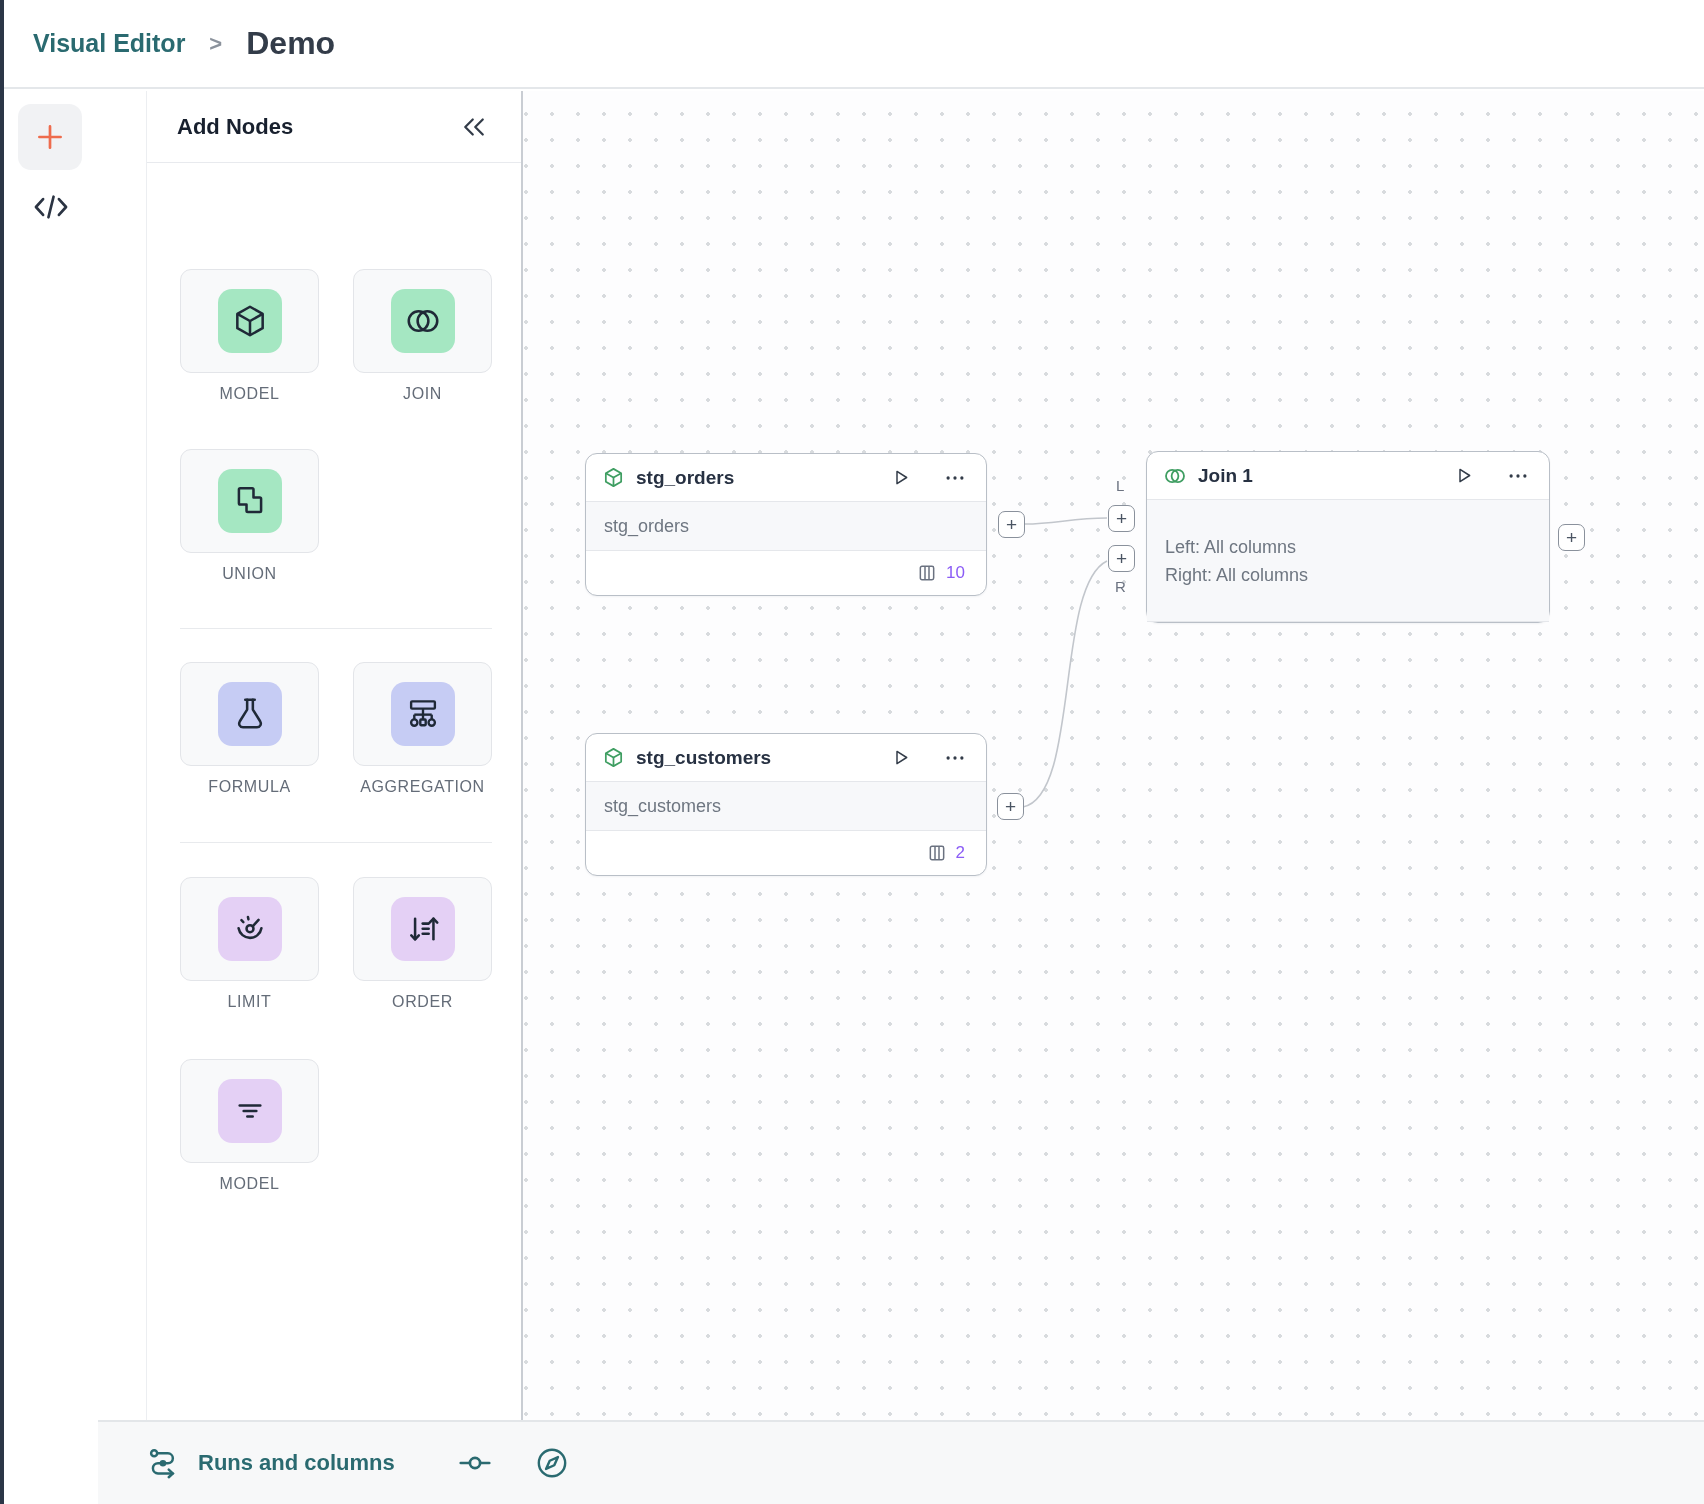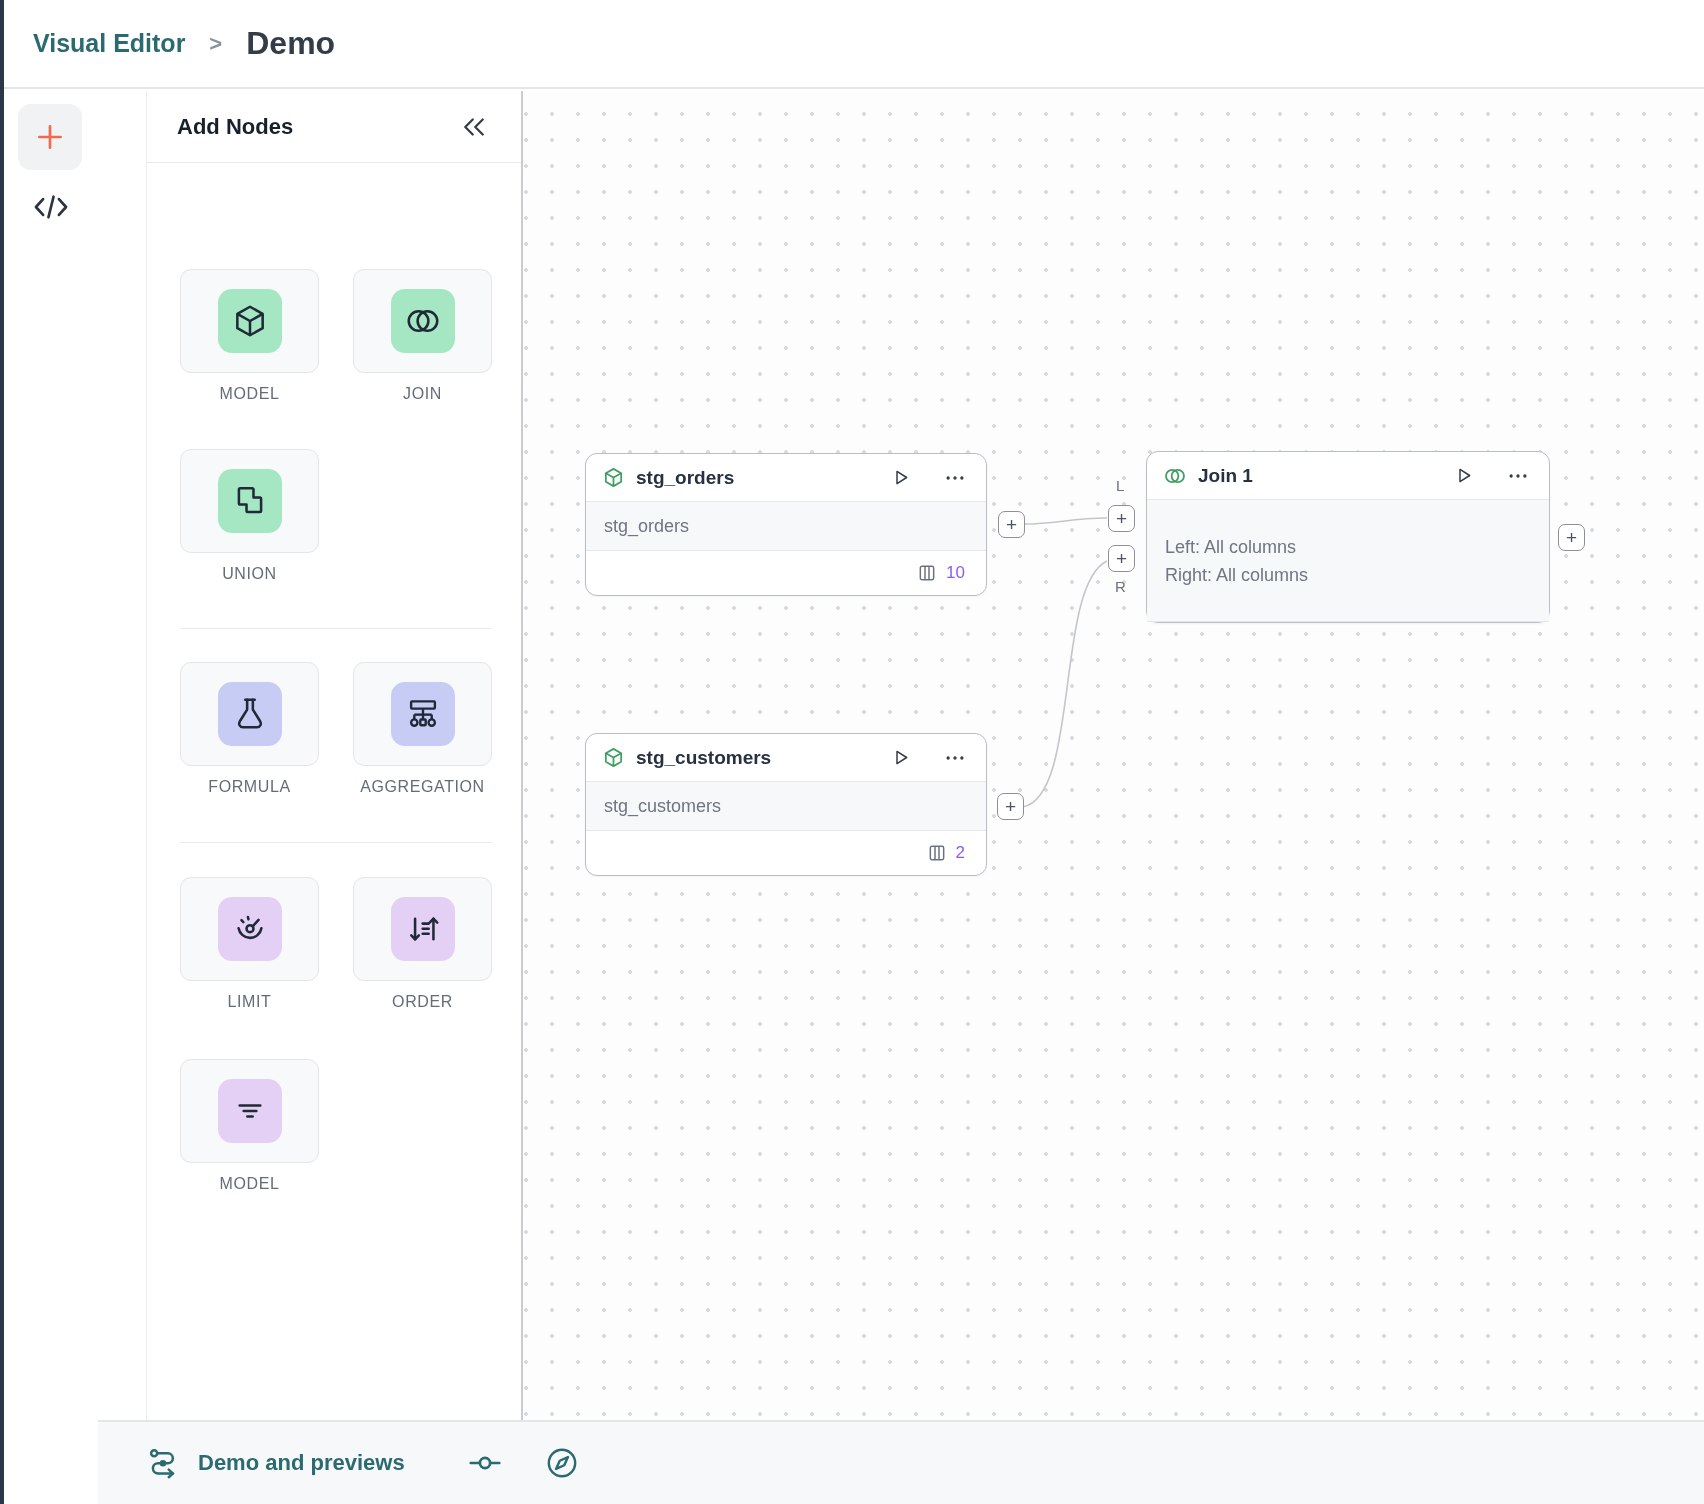--- a/index.html
+++ b/index.html
@@ -345,21 +345,21 @@
 
   <div class="statusbar">
     <span class="status-ico">
       <svg width="33" height="33" viewBox="0 0 24 24" fill="none" stroke="#2a6a70" stroke-width="1.8" stroke-linecap="round">
           <circle cx="5.2" cy="4.6" r="2.2"></circle>
           <path d="M7.6 4.6 H15.2 A3.6 3.6 0 0 1 15.2 11.8 H8 A3.7 3.7 0 0 0 8 19.2 H18.6"></path>
           <path d="M15.8 16.4 L18.8 19.2 L15.8 22"></path>
           <circle cx="11.6" cy="11.8" r="2.4" fill="#2a6a70" stroke="none"></circle>
         </svg>
     </span>
-    <span class="status-label">Demo and previews</span>
+    <span class="status-label">Runs and columns</span>
     <span class="status-ico gap1">
       <svg width="36" height="24" viewBox="0 0 24 16" fill="none" stroke="#2a6a70" stroke-width="1.8" stroke-linecap="round">
           <path d="M2.5 8 H8"></path>
           <circle cx="12" cy="8" r="3.4"></circle>
           <path d="M16 8 H21.5"></path>
         </svg>
     </span>
     <span class="status-ico gap2">
       <svg width="34" height="34" viewBox="0 0 24 24" fill="none" stroke="#2a6a70" stroke-width="1.7" stroke-linejoin="round">
           <circle cx="12" cy="12" r="9.3"></circle>

